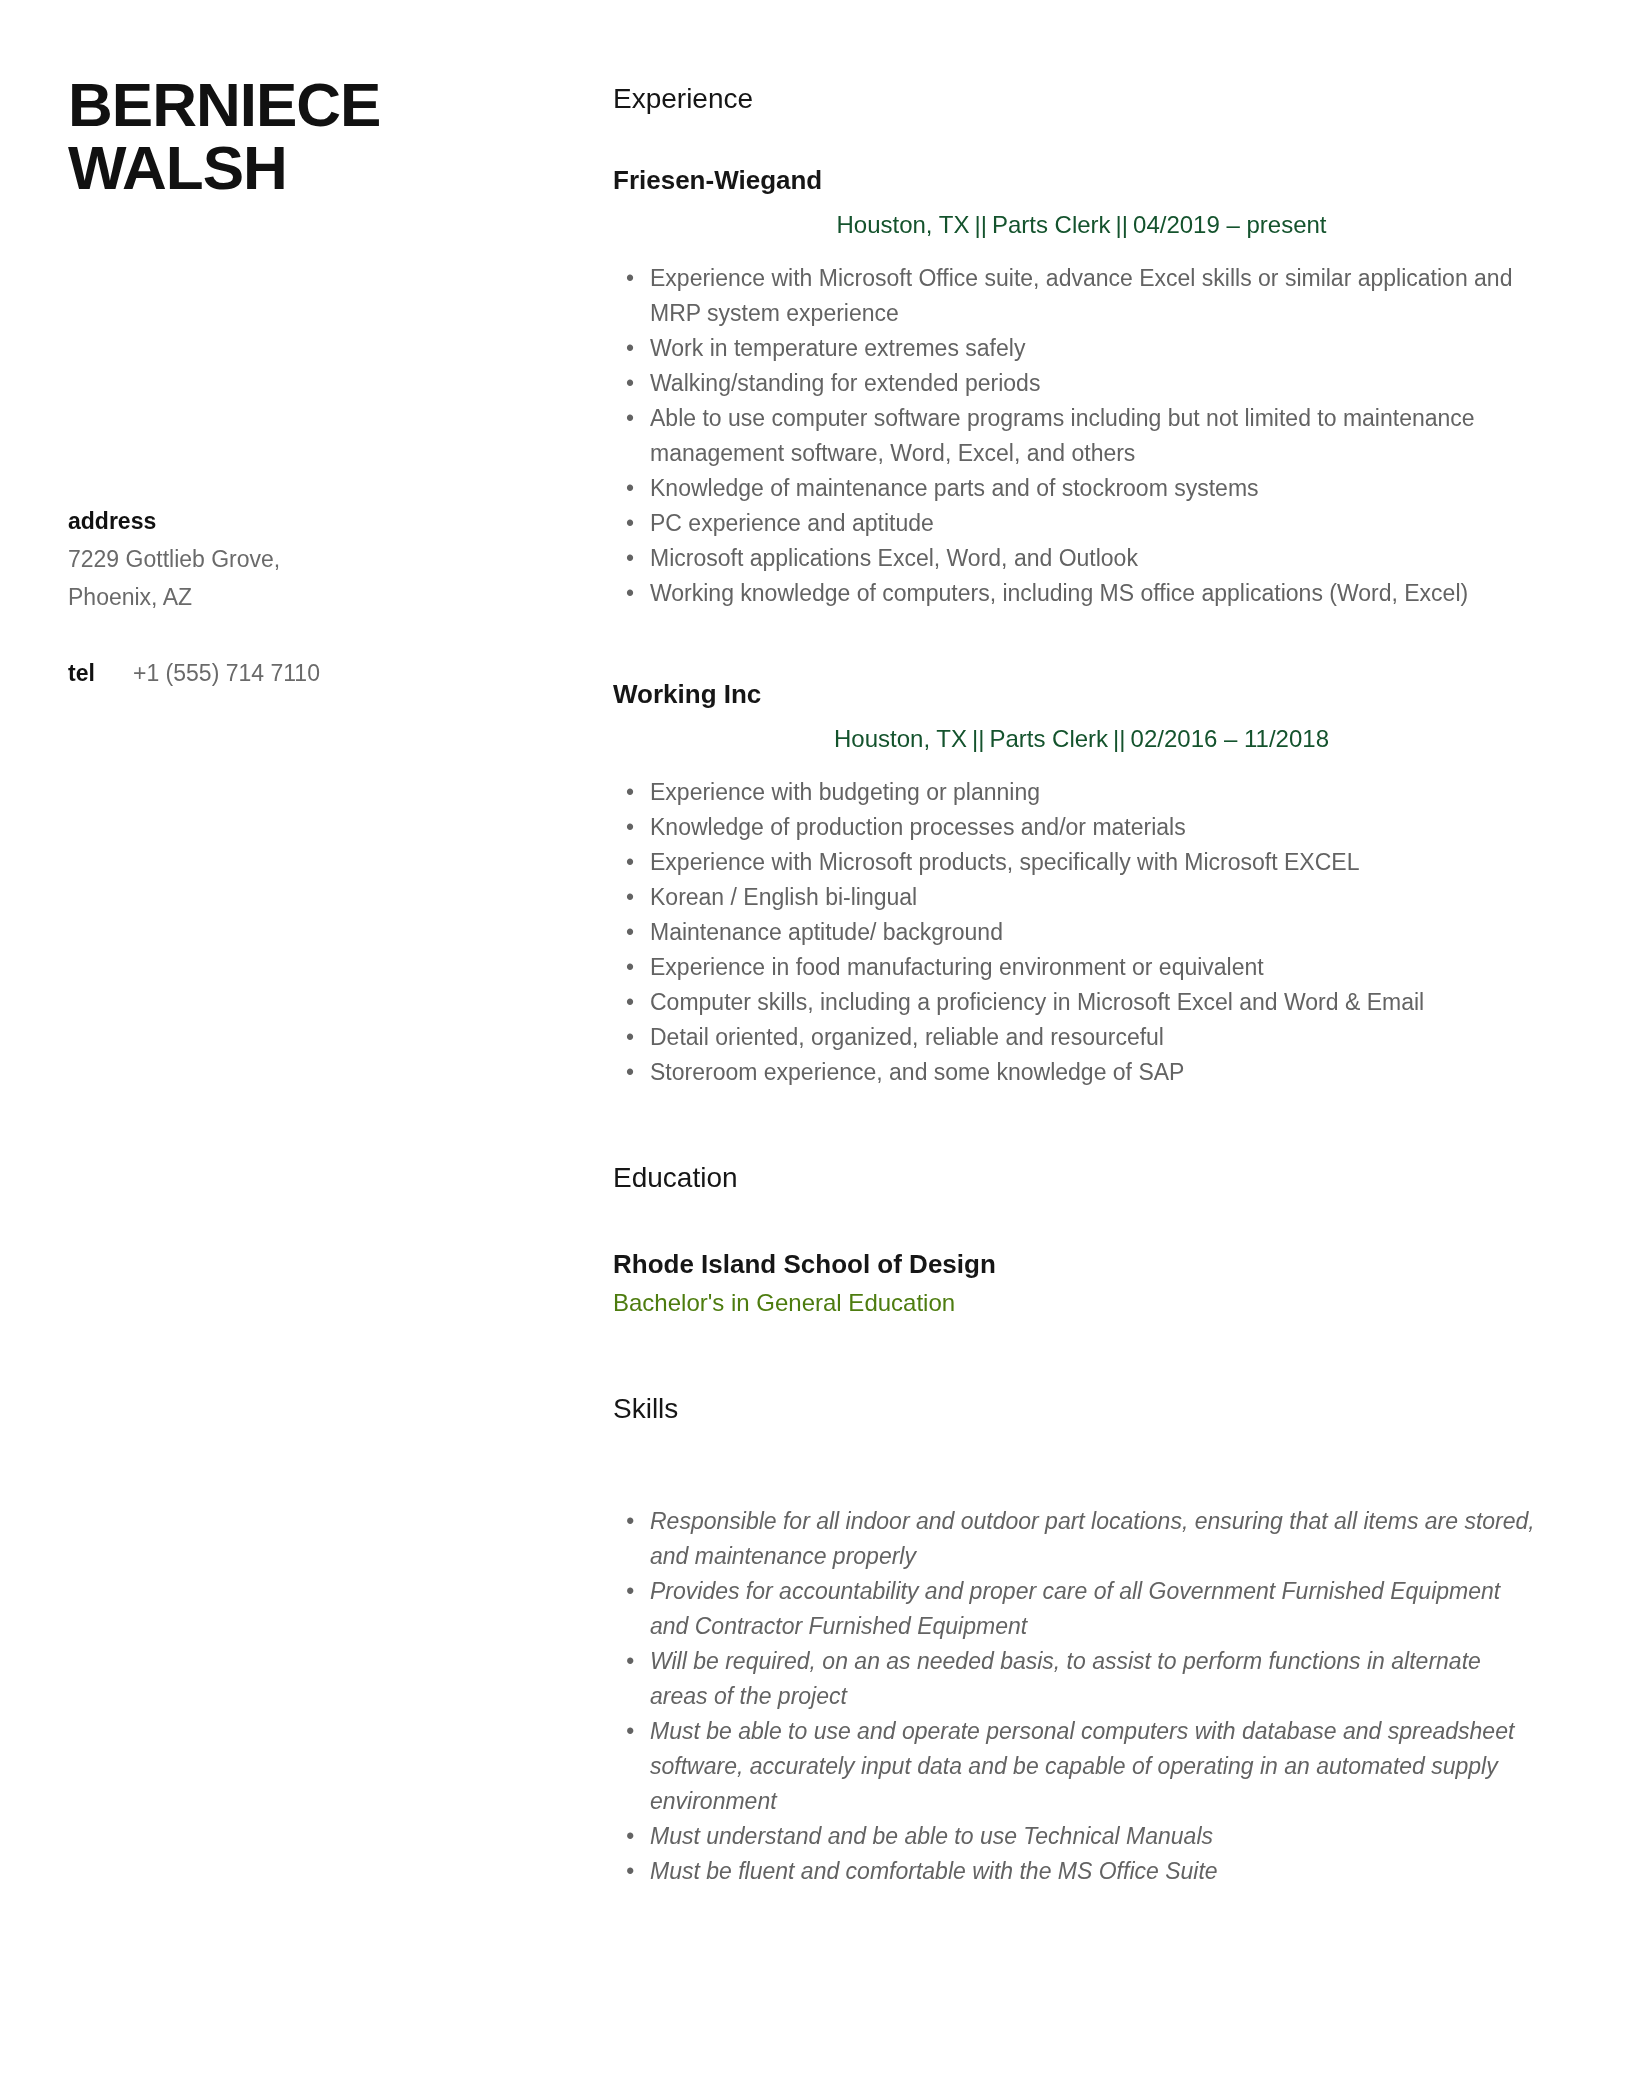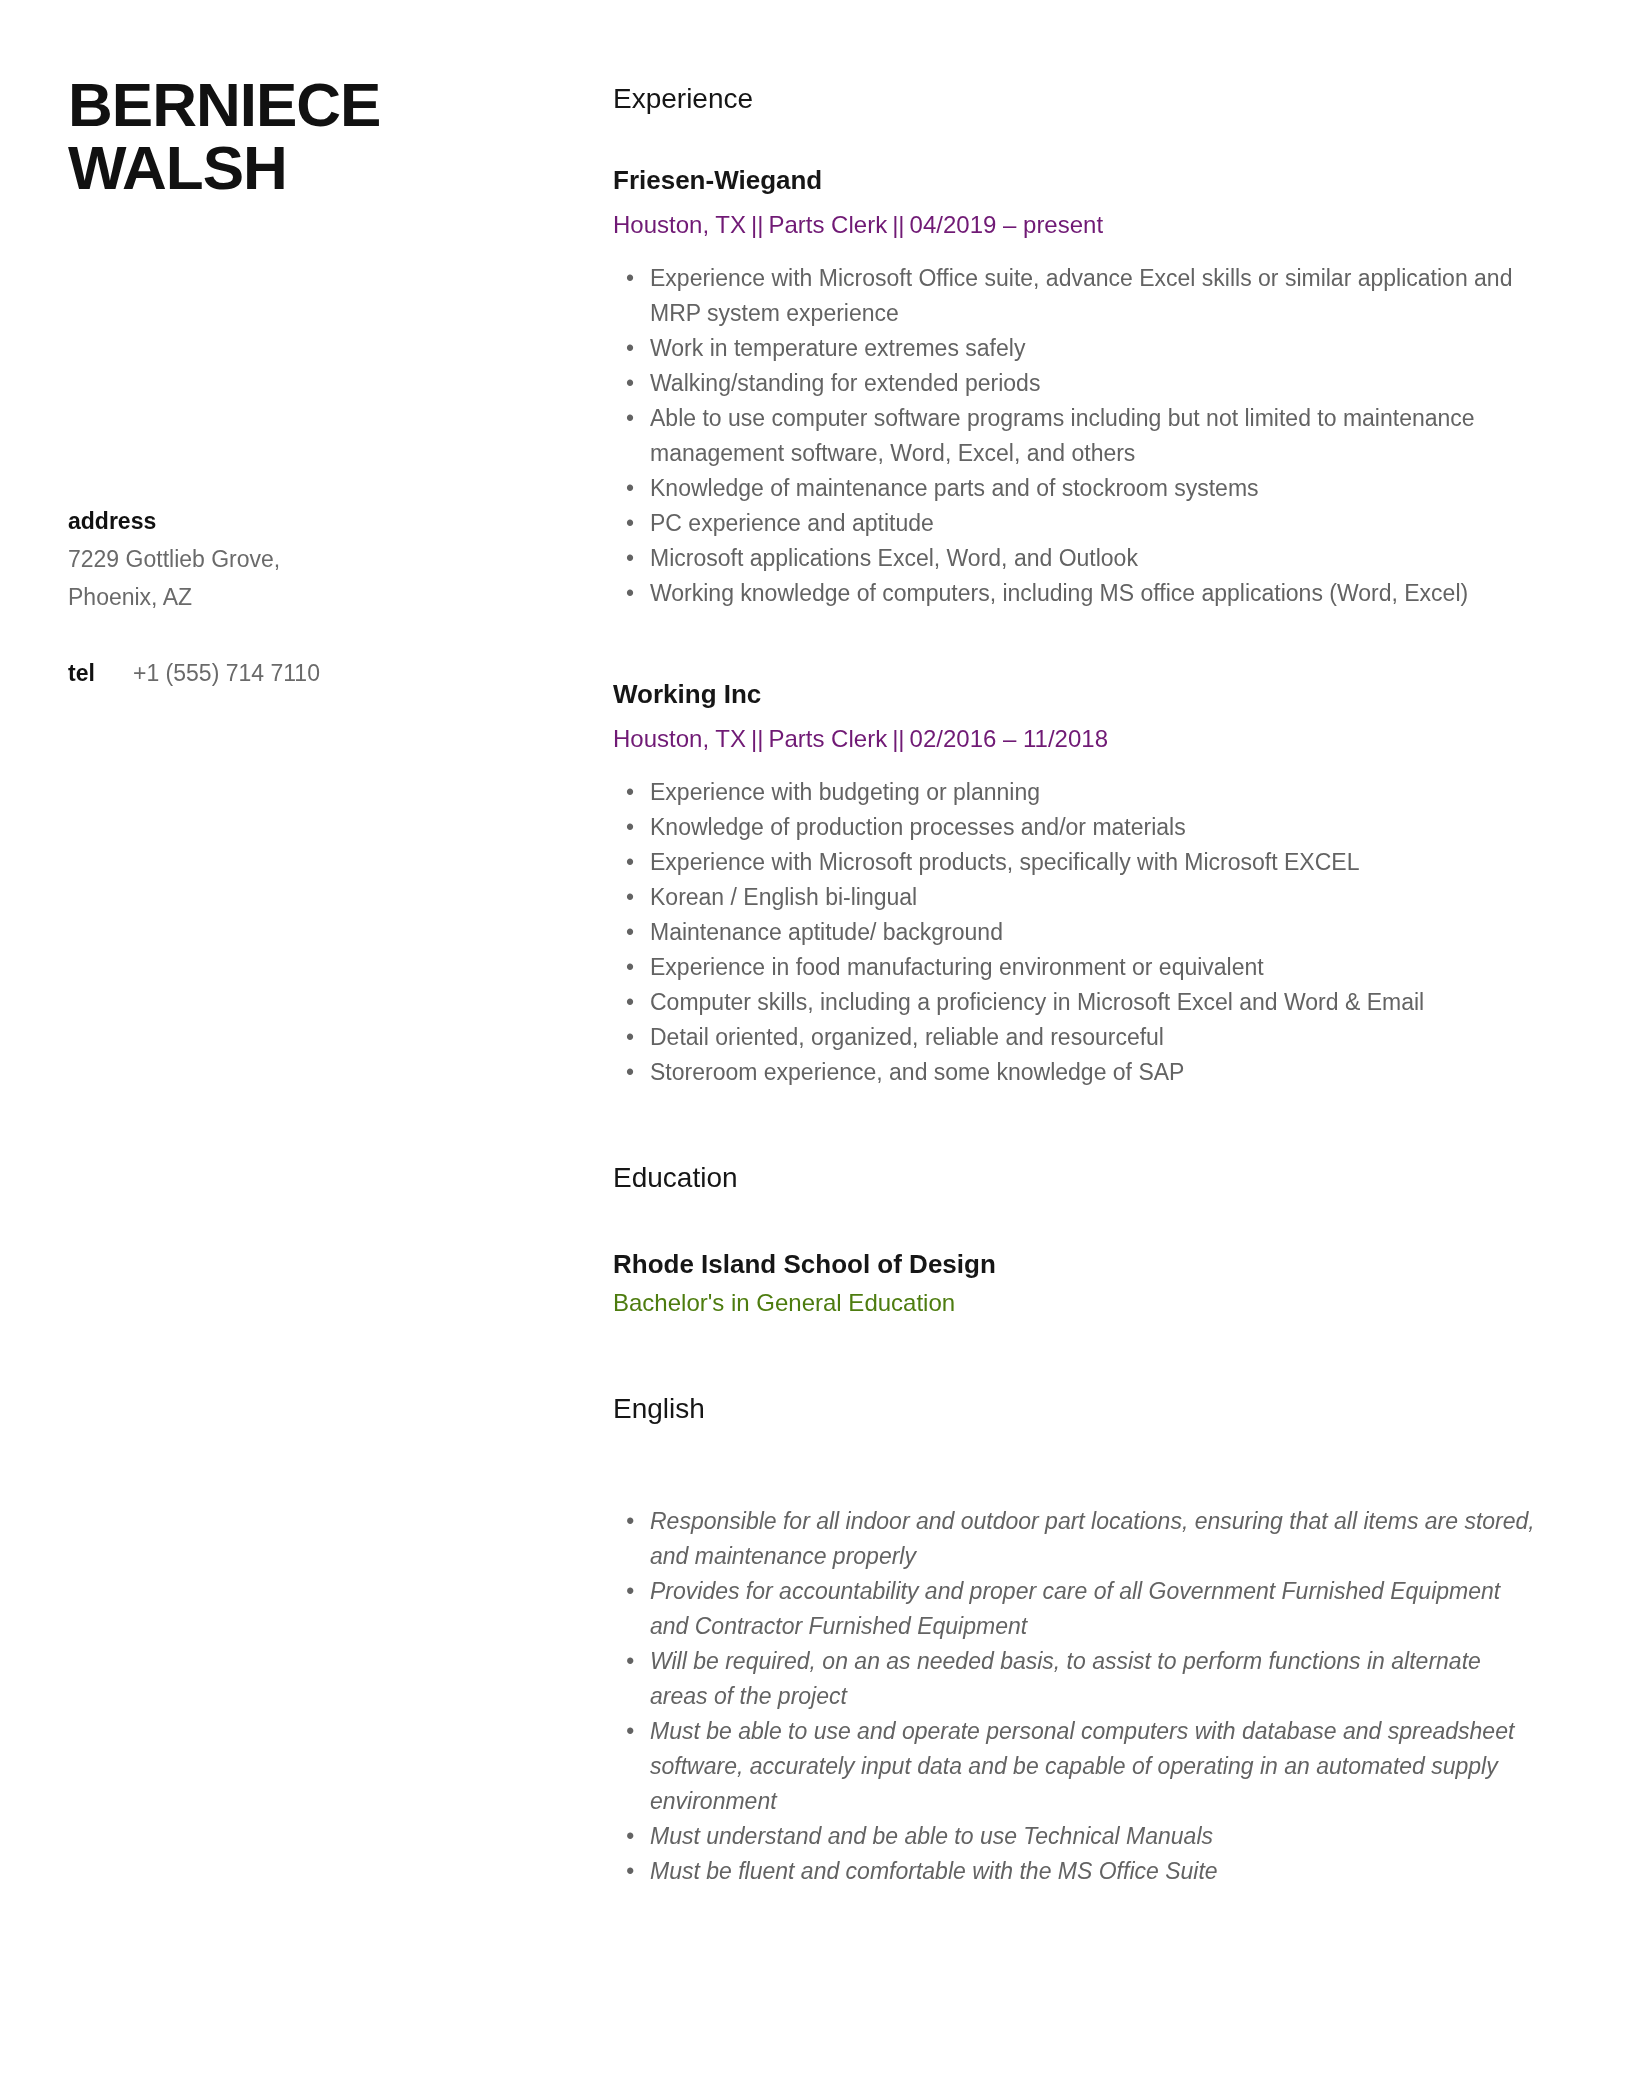--- a/index.html
+++ b/index.html
@@ -71,22 +71,23 @@
     line-height: 34px;
     font-weight: 700;
     color: #161616;
     margin-top: 47px;
   }
   .edu-block h3.entry-title { margin-top: 52px; }
   p.meta {
     font-size: 24px;
     line-height: 36px;
     font-weight: 400;
-    color: #701a75;
+    color: #14532d;
     margin-top: 10px;
+    text-align: center;
   }
   p.meta .sep { padding: 0 5px; }
   p.degree {
     font-size: 24px;
     line-height: 36px;
     color: #4d7c0f;
     margin-top: 4px;
   }
 
   ul.bullets {
@@ -167,21 +168,21 @@
       </article>
     </section>
 
     <section class="section edu-block">
       <h2 class="section-title">Education</h2>
       <h3 class="entry-title">Rhode Island School of Design</h3>
       <p class="degree">Bachelor's in General Education</p>
     </section>
 
     <section class="section">
-      <h2 class="section-title">English</h2>
+      <h2 class="section-title">Skills</h2>
       <ul class="bullets skills-list">
           <li>Responsible for all indoor and outdoor part locations, ensuring that all items are stored, and maintenance properly</li>
           <li>Provides for accountability and proper care of all Government Furnished Equipment and Contractor Furnished Equipment</li>
           <li>Will be required, on an as needed basis, to assist to perform functions in alternate areas of the project</li>
           <li>Must be able to use and operate personal computers with database and spreadsheet software, accurately input data and be capable of operating in an automated supply environment</li>
           <li>Must understand and be able to use Technical Manuals</li>
           <li>Must be fluent and comfortable with the MS Office Suite</li>
         </ul>
     </section>
 

